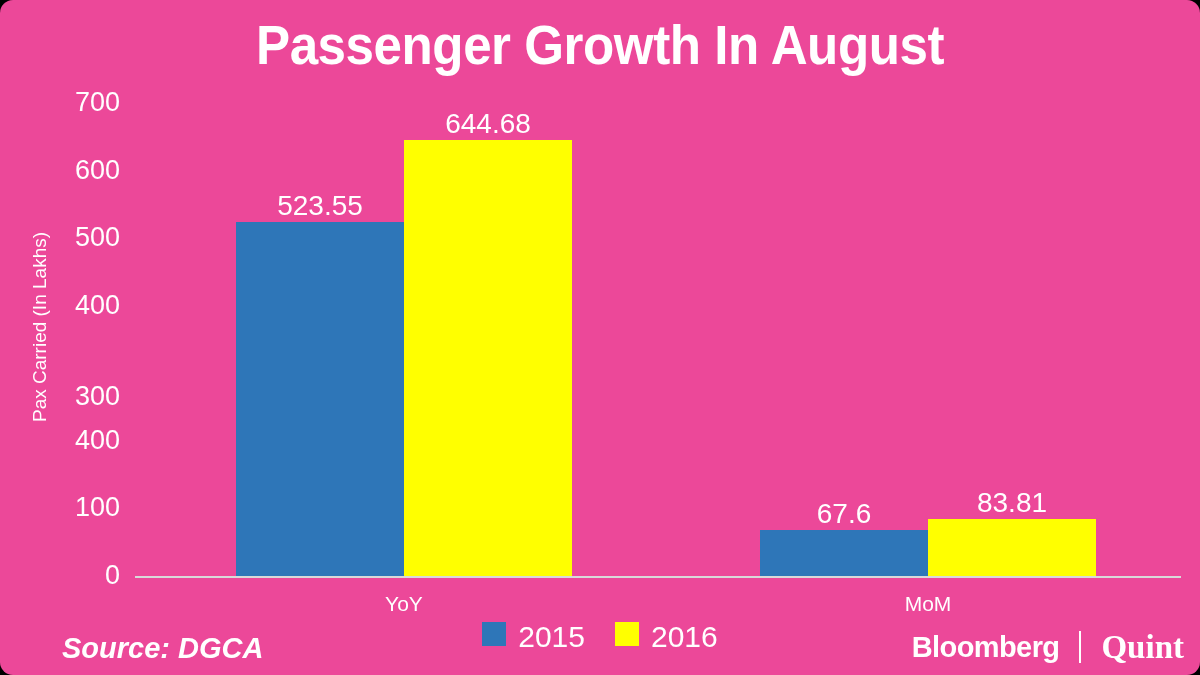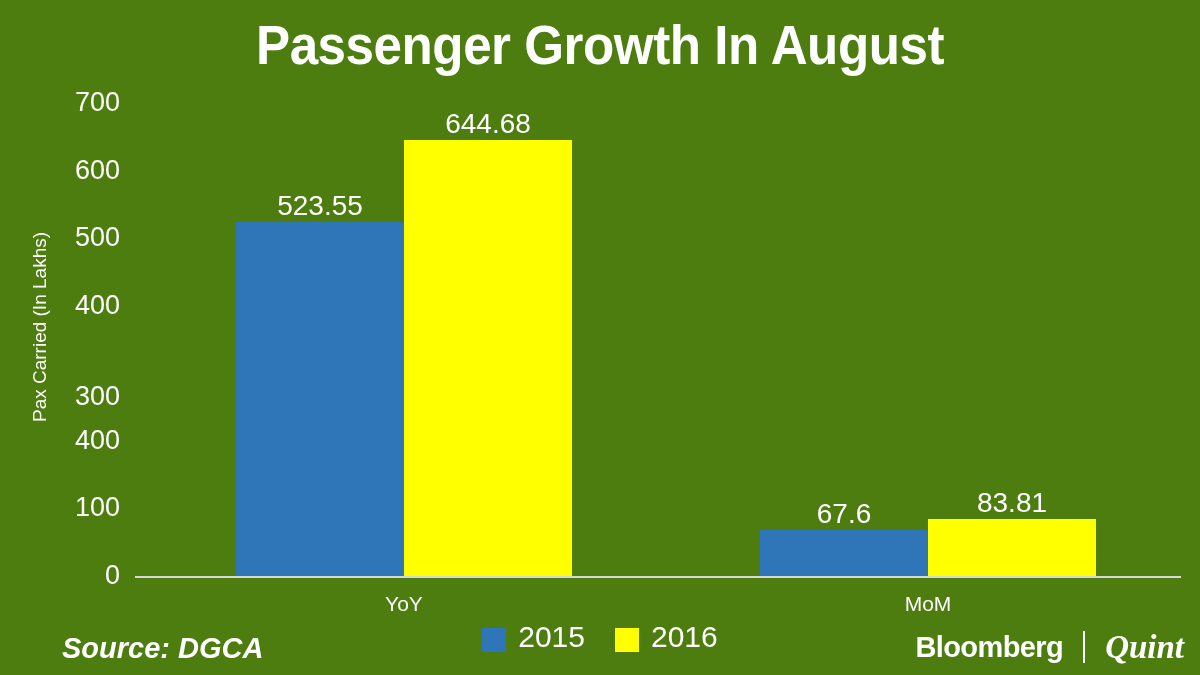--- a/index.html
+++ b/index.html
@@ -12,21 +12,22 @@
     height: 675px;
     overflow: hidden;
     font-family: "Liberation Sans", sans-serif;
     color: #ffffff;
     -webkit-font-smoothing: antialiased;
   }
   #stage {
     position: relative;
     width: 1200px;
     height: 675px;
-    background: #4d7c0f;
+    background: #ec4899;
+    border-radius: 13px;
   }
 
   
   .chart-title {
     position: absolute;
     left: 0;
     top: 12px;
     width: 1200px;
     text-align: center;
     font-family: "Liberation Sans Narrow", "Liberation Sans", sans-serif;
@@ -114,21 +115,21 @@
     top: 622px;
     width: 1200px;
     display: flex;
     justify-content: center;
     align-items: center;
     gap: 30px;
     pointer-events: none;
   }
   .legend-item {
     display: flex;
-    align-items: flex-end;
+    align-items: flex-start;
     gap: 12px;
     pointer-events: auto;
   }
   .legend-swatch {
     width: 24px;
     height: 24px;
     display: block;
   }
   .legend-swatch.series-2015 { background: #2E76B8; }
   .legend-swatch.series-2016 { background: #FFFF00; }
@@ -170,21 +171,20 @@
   }
   .brand-divider {
     width: 2px;
     height: 32px;
     background: #ffffff;
     display: block;
   }
   .brand-quint {
     font-family: "Liberation Serif", serif;
     font-size: 33px;
-    font-style: italic;
     font-weight: bold;
     color: #ffffff;
     line-height: 34px;
   }
 </style>
 </head>
 <body>
 
 <div id="stage">
 

